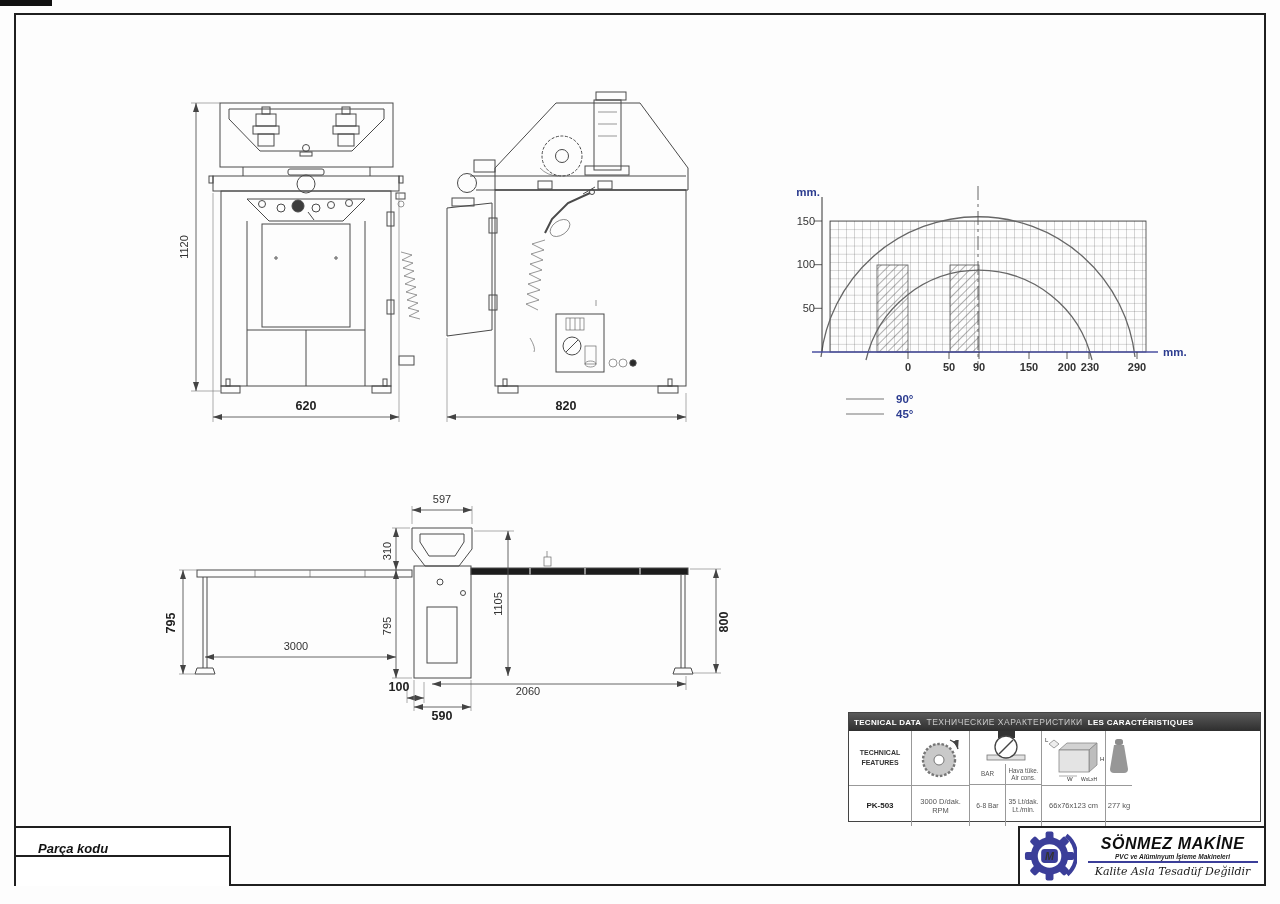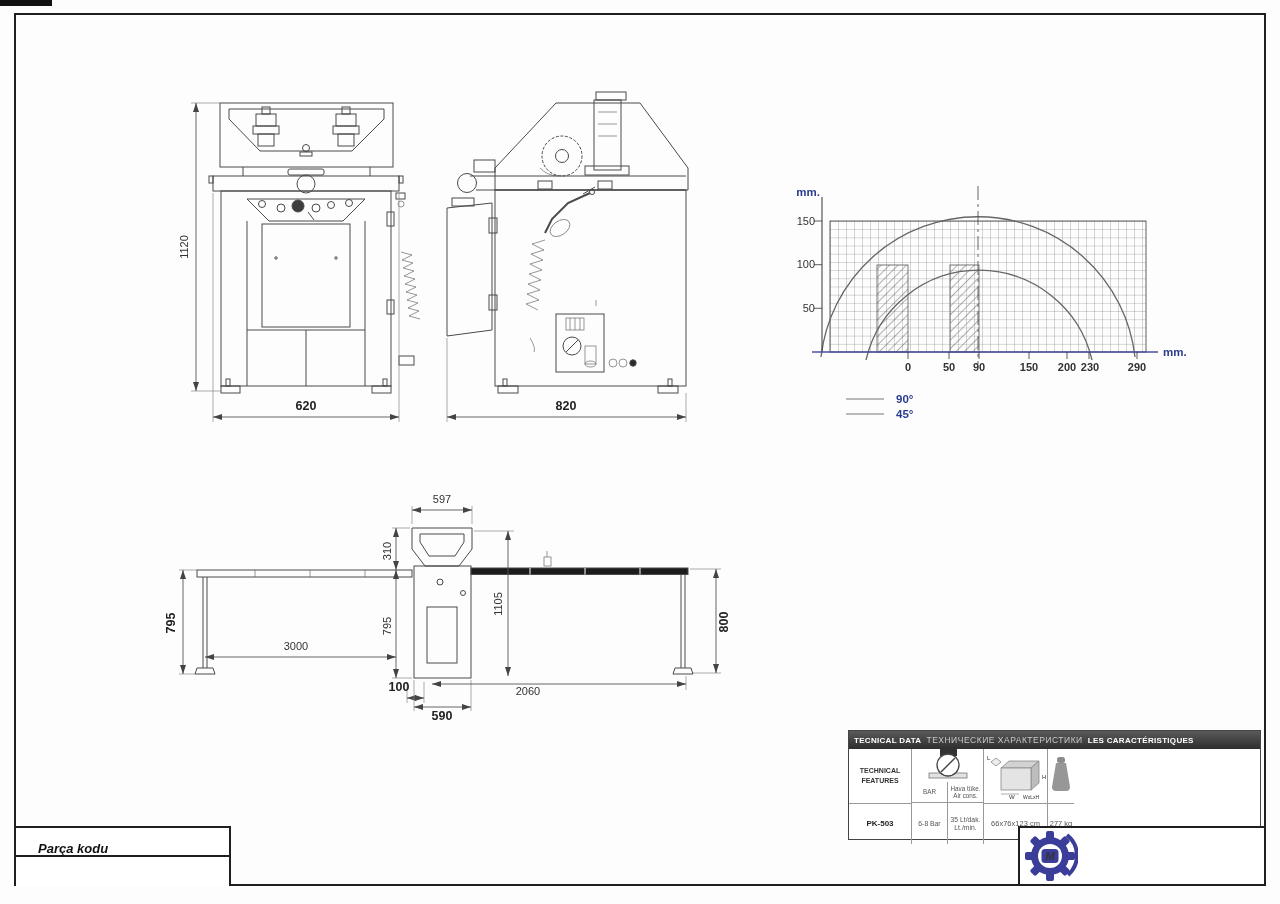--- a/index.html
+++ b/index.html
@@ -11,21 +11,21 @@
   .ext  { stroke:#888; stroke-width:0.7; }
   .mach { stroke:#4a4a4a; stroke-width:1; fill:none; }
   .thin { stroke:#6a6a6a; stroke-width:0.7; fill:none; }
   .dtxt { font-size:11px; fill:#333; }
   .dtxtb{ font-size:12.5px; font-weight:bold; fill:#222; }
   .blue { fill:#2b3b8f; font-weight:bold; }
   
   .sheet-frame { left:14px; top:13px; width:1252px; height:873px; border:2px solid #1f1f1f; box-sizing:border-box; }
   .artifact-tl { left:0; top:0; width:52px; height:6px; background:#111; }
   
-  .tech-table { left:848px; top:730px; width:413px; height:110px; border:1px solid #444; box-sizing:border-box; background:#fff; font-size:7.5px; color:#555; }
+  .tech-table { left:848px; top:712px; width:413px; height:110px; border:1px solid #444; box-sizing:border-box; background:#fff; font-size:7.5px; color:#555; }
   .tt-header { height:18px; background:linear-gradient(#5a5a5a,#2e2e2e); color:#fff; display:flex; align-items:center; gap:5px; padding-left:5px; box-sizing:border-box; white-space:nowrap; overflow:hidden; }
   .tt-h-en { font-size:8px; font-weight:bold; letter-spacing:0.3px; }
   .tt-h-ru { font-size:8.5px; color:#c9c9c9; letter-spacing:0.5px; }
   .tt-h-fr { font-size:8px; font-weight:bold; letter-spacing:0.3px;text-align:center; }
   .tt-body { display:flex; height:95px; }
   .tt-col { border-left:1px solid #999; box-sizing:border-box; display:flex; flex-direction:column; }
   .tt-col:first-child { border-left:none; }
   .tt-icon { height:55px; border-bottom:1px solid #999; box-sizing:border-box; display:flex; align-items:center; justify-content:center; }
   .tt-val { flex:1; display:flex; flex-direction:column; align-items:center; justify-content:center; text-align:center; line-height:1.25; }
   .tt-feat { font-size:7px; font-weight:bold; color:#333; text-align:center; line-height:1.4; flex-direction:column; }
@@ -330,20 +330,33 @@
     <div class="tt-body">
       <div class="tt-col" style="width:62px">
         <div class="tt-icon tt-feat">
           <span>TECHNICAL</span>
           <span>FEATURES</span>
         </div>
         <div class="tt-val">
             <span class="tt-model">PK-503</span>
           </div>
       </div>
+      <div class="tt-col" style="width:58px">
+        <div class="tt-icon">
+          <svg width="50" height="44" viewBox="0 0 50 44">
+            <circle cx="23" cy="24" r="16" fill="#c9c9c9" stroke="#767676" stroke-width="2.4" stroke-dasharray="2.6,1.7"></circle>
+            <circle cx="23" cy="24" r="5" fill="#fff" stroke="#767676"></circle>
+            <path d="M34,4 a13,13 0 0 1 8,9" fill="none" stroke="#444" stroke-width="1.3" marker-end="url(#ae)"></path>
+          </svg>
+        </div>
+        <div class="tt-val">
+          <span>3000 D/dak.</span>
+          <span>RPM</span>
+        </div>
+      </div>
       <div class="tt-col" style="width:72px">
         <div class="tt-icon tt-icon-press">
           <svg width="64" height="33" viewBox="0 0 64 33">
             <rect x="24" y="0" width="17" height="7" fill="#333"></rect>
             <rect x="13" y="24" width="38" height="5" fill="#e2e2e2" stroke="#777" stroke-width="0.8"></rect>
             <circle cx="32" cy="16" r="11" fill="#fff" stroke="#444" stroke-width="1.3"></circle>
             <line x1="25" y1="23" x2="39" y2="9" stroke="#444" stroke-width="1.4"></line>
           </svg>
         </div>
         <div class="tt-sub">
@@ -413,15 +426,21 @@
           <rect x="24" y="2" width="8" height="9" rx="2" transform="rotate(270 28 27)"></rect>
           <rect x="24" y="2" width="8" height="9" rx="2" transform="rotate(315 28 27)"></rect>
         </g>
         <circle cx="28" cy="27" r="19" fill="#3b3e99"></circle>
         <circle cx="28" cy="27" r="12" fill="#fff"></circle>
         <path d="M45,6 A26,26 0 0 1 46,46" fill="none" stroke="#3b3e99" stroke-width="4"></path>
         <rect x="19.5" y="20" width="17" height="14" rx="3.5" fill="#3b3e99"></rect>
         <text x="28" y="31" text-anchor="middle" font-size="11" font-weight="bold" font-style="italic" fill="#fff">M</text>
       </g>
     </svg>
+    <div class="logo-text">
+      <div class="logo-company">SÖNMEZ MAKİNE</div>
+      <div class="logo-sub">PVC ve Alüminyum İşleme Makineleri</div>
+      <div class="logo-line"></div>
+      <div class="logo-slogan">Kalite Asla Tesadüf Değildir</div>
+    </div>
   </div>
 
 </div>
 
 </body></html>

